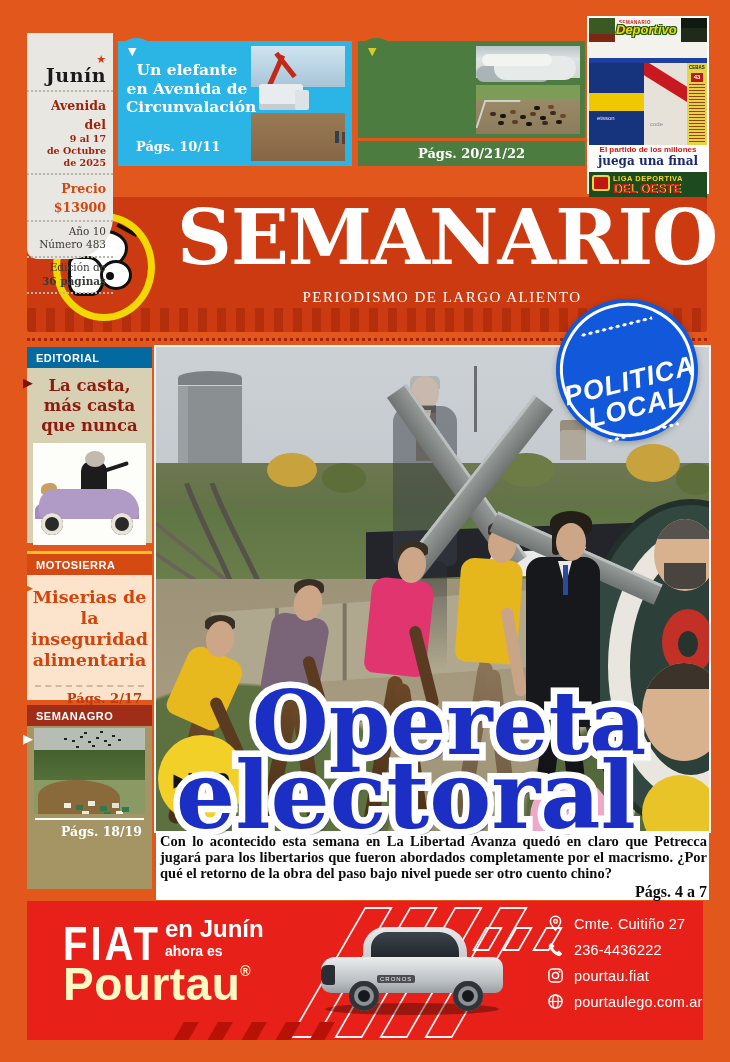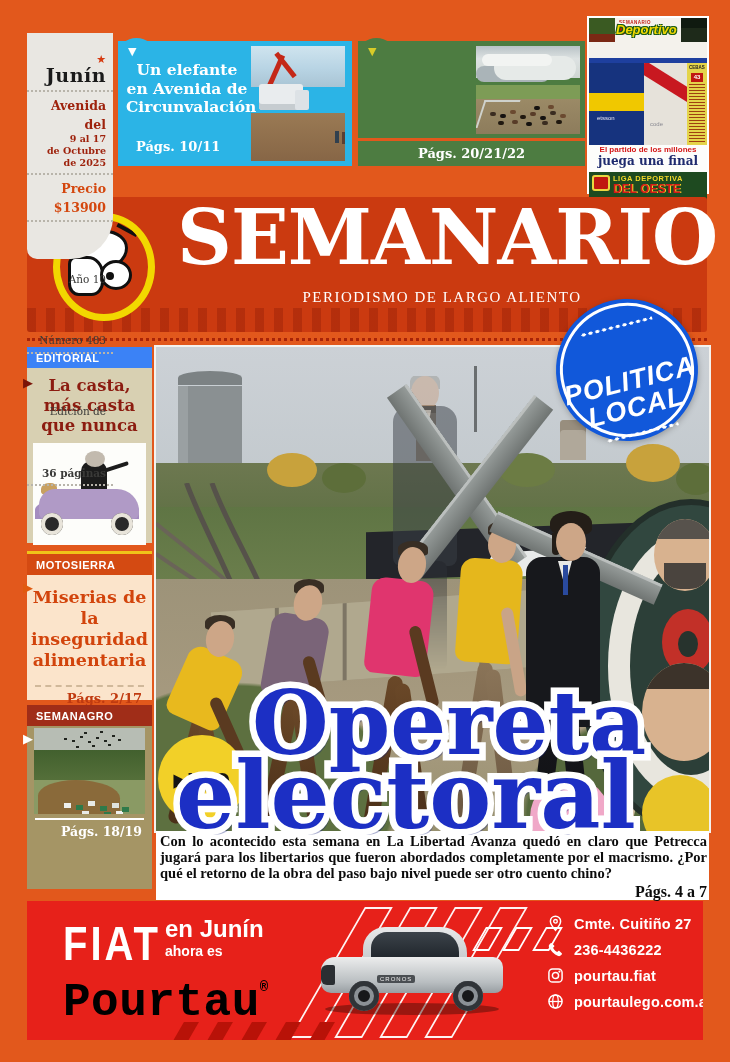--- a/index.html
+++ b/index.html
@@ -9,21 +9,21 @@
 
   
   .info-box{left:27px;top:33px;width:86px;height:226px;background:#e9e7e2;
     border-radius:0 0 42px 10px;z-index:6;padding-top:20px;box-sizing:border-box;text-align:right;}
   .info-box .row{padding:3px 7px 4px 4px;border-bottom:2px dotted #b8b4aa;}
   .ib-star{color:#d63a10;font-size:11px;display:block;line-height:8px;}
   .ib-city{font-size:19px;font-weight:bold;color:#1a1a1a;letter-spacing:.5px;}
   .ib-week{font-size:12.5px;font-weight:bold;color:#9e220c;line-height:1.1;}
   .ib-small{font-size:9.5px;font-weight:bold;color:#9e220c;line-height:1.25;display:block;}
   .ib-price{font-size:12.5px;font-weight:bold;color:#d4470e;}
-  .ib-gray{font-size:10.5px;color:#3a3a38;line-height:1.3;display:block;margin-top:48px;}
+  .ib-gray{font-size:10.5px;color:#3a3a38;line-height:1.3;display:block;}
   .ib-bold{font-weight:bold;}
 
   
   .teaser{z-index:2;}
   .kicker{font-family:"Liberation Sans",sans-serif;font-weight:bold;color:#fff;
     font-size:11px;letter-spacing:.5px;padding:5px 0 4px 9px;}
   .t-cyan{left:118px;top:38px;width:234px;height:154px;}
   .t-cyan .head{background:#2bb4e6;height:23px;}
   .t-cyan .body{background:#2bb4e6;margin-top:3px;height:125px;position:relative;}
   .t-arrow{font-size:11px;line-height:10px;display:block;padding:6px 0 0 10px;}
@@ -120,21 +120,21 @@
   .badge .dots{position:relative;z-index:2;width:74px;height:5px;margin:0 auto;
     background-image:radial-gradient(#fff 42%,transparent 45%);background-size:7px 5px;}
   .badge .d-top{margin-top:24px;}
   .badge .d-bot{margin-top:8px;}
 
   
   .sb{left:27px;width:125px;z-index:3;}
   .sb .khead{font-family:"Liberation Sans",sans-serif;}
   .pointer{position:absolute;left:-4px;font-size:13px;z-index:5;}
   .sb-ed{top:347px;height:196px;background:#d8d0b2;}
-  .sb-ed .khead{background:#3b82f6;}
+  .sb-ed .khead{background:#0369a1;}
   .sb-ed .pointer{color:#7a1408;top:28px;}
   .sb-title{font-weight:bold;text-align:center;line-height:1.2;}
   .sb-ed .sb-title{color:#8c1c10;font-size:16.5px;padding:8px 6px 6px;}
   .cartoon{position:relative;margin:2px 6px;height:102px;background:#fdfdfa;overflow:hidden;}
   .car-body{position:absolute;left:6px;top:46px;width:100px;height:30px;background:#b09ac6;border-radius:16px 22px 6px 6px;}
   .car-fender{position:absolute;left:2px;top:58px;width:34px;height:18px;background:#a48cc0;border-radius:50% 50% 0 0;}
   .car-fender2{position:absolute;left:74px;top:58px;width:32px;height:18px;background:#a48cc0;border-radius:50% 50% 0 0;}
   .car-wheel{position:absolute;top:70px;width:22px;height:22px;background:#2a2a2a;border-radius:50%;box-shadow:inset 0 0 0 4px #e8e4da;}
   .cw1{left:8px;} .cw2{left:78px;}
   .car-lady{position:absolute;left:48px;top:18px;width:26px;height:34px;background:#1c1c1c;border-radius:10px 10px 2px 2px;}
@@ -297,35 +297,35 @@
   .sl-big{top:6px;height:127px;width:24px;border:2px solid rgba(255,255,255,.95);background:transparent;}
   .sb1{left:300px;} .sb2{left:345px;} .sb3{left:390px;} .sb4{left:435px;}
   .sl-small{width:15px;height:24px;background:#b81208;bottom:-6px;position:absolute;}
   .ss1{left:150px;} .ss2{left:184px;} .ss3{left:218px;} .ss4{left:252px;} .ss5{left:286px;}
   .sl-mini{width:13px;height:20px;border:2px solid #fff;top:26px;position:absolute;}
   .sm1{left:452px;} .sm2{left:482px;} .sm3{left:512px;}
   .ad-fiat{position:absolute;left:36px;top:16px;color:#fff;font-weight:bold;font-size:40px;
     letter-spacing:3px;transform:scaleY(1.2);transform-origin:left top;}
   .ad-tags{position:absolute;left:138px;top:14px;color:#fff;font-weight:bold;line-height:1.15;}
   .ad-tag1{font-size:24px;} .ad-tag2{font-size:14px;}
-  .ad-dealer{position:absolute;left:36px;top:76px;color:#000000;font-weight:bold;font-size:46px;letter-spacing:.5px;font-family:Liberation Mono, monospace;}
+  .ad-dealer{position:absolute;left:36px;top:56px;color:#fef9c3;font-weight:bold;font-size:46px;letter-spacing:.5px;}
   .ad-reg{font-size:14px;vertical-align:24px;}
   .car{position:absolute;left:292px;top:22px;width:186px;height:92px;z-index:2;}
   .car-shadow{position:absolute;left:6px;bottom:0;width:174px;height:12px;background:rgba(60,10,5,.45);border-radius:50%;}
   .car-cab{position:absolute;left:44px;top:4px;width:104px;height:38px;background:linear-gradient(#e8e9ea,#c2c6c9);border-radius:22px 26px 0 0;}
   .car-win{position:absolute;left:52px;top:9px;width:88px;height:26px;background:linear-gradient(#3c434a,#20262c);border-radius:16px 20px 0 0;}
   .car-bodyy{position:absolute;left:2px;top:34px;width:182px;height:36px;background:linear-gradient(#eceded,#b9bec1 70%,#989ea2);border-radius:14px 10px 8px 10px;}
   .car-grille{position:absolute;left:2px;top:42px;width:14px;height:20px;background:#2a2e32;border-radius:6px 2px 2px 6px;}
   .car-badge{position:absolute;left:58px;top:52px;background:#4a4e52;color:#eee;font-size:6px;padding:1px 3px;border-radius:2px;letter-spacing:1px;}
   .car-wheelA{position:absolute;left:30px;top:58px;width:30px;height:30px;background:#17181a;border-radius:50%;box-shadow:inset 0 0 0 5px #303438,inset 0 0 0 9px #8b9196;}
   .car-wheelB{position:absolute;left:134px;top:58px;width:30px;height:30px;background:#17181a;border-radius:50%;box-shadow:inset 0 0 0 5px #303438,inset 0 0 0 9px #8b9196;}
   .contacts{position:absolute;left:520px;top:14px;color:#fff;}
   .c-row{display:flex;align-items:center;margin-bottom:9px;}
   .c-ic{width:17px;height:17px;margin-right:10px;flex:0 0 17px;}
-  .c-txt{font-size:14.5px;font-weight:bold;letter-spacing:.2px;white-space:nowrap;}
+  .c-txt{font-size:14.5px;font-weight:normal;letter-spacing:.2px;white-space:nowrap;}
 </style>
 </head>
 <body>
 
 <div class="page">
 
   <div class="abs info-box">
     <div class="row">
       <span class="ib-star">★</span>
       <span class="ib-city">Junín</span>

